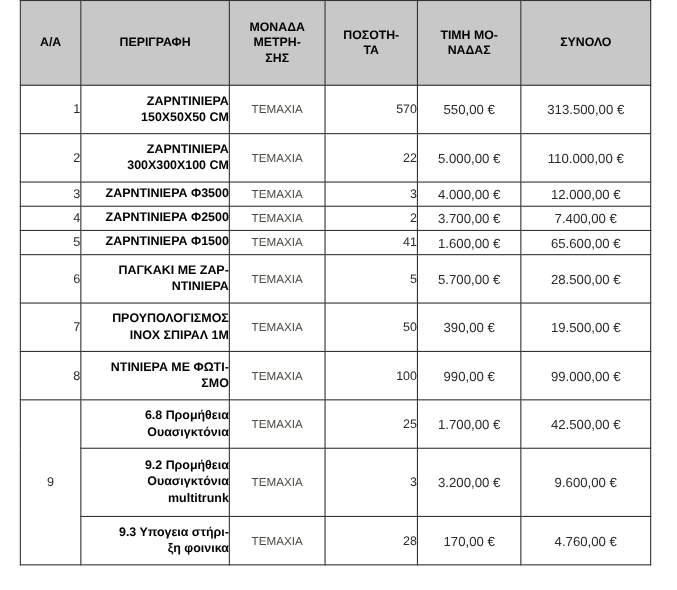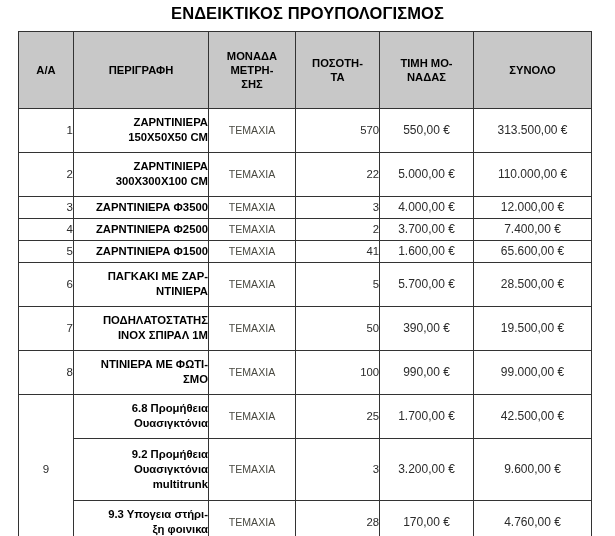--- a/index.html
+++ b/index.html
@@ -104,21 +104,20 @@
   }
   tbody tr.r-tall td { height: 44px; }
   tbody tr.r-short td { height: 22px; }
   tbody tr.r-xtall td { height: 62px; }
 </style>
 </head>
 <body>
 
 <div class="page">
 
-  <div class="doc-title">ΕΝΔΕΙΚΤΙΚΟΣ ΠΡΟΥΠΟΛΟΓΙΣΜΟΣ</div>
 
   <div class="table-wrap">
     <table class="budget">
       <colgroup>
         <col class="c-aa">
           <col class="c-desc">
           <col class="c-unit">
         <col class="c-qty">
           <col class="c-price">
           <col class="c-total">
@@ -190,21 +189,21 @@
           <tr class="r-tall">
             <td class="cell-aa">6</td>
             <td class="cell-desc"><span>ΠΑΓΚΑΚΙ ΜΕ ΖΑΡ-</span><br><span>ΝΤΙΝΙΕΡΑ</span></td>
             <td class="cell-unit">ΤΕΜΑΧΙΑ</td>
             <td class="cell-qty">5</td>
             <td class="cell-price">5.700,00 €</td>
             <td class="cell-total">28.500,00 €</td>
           </tr>
           <tr class="r-tall">
             <td class="cell-aa">7</td>
-            <td class="cell-desc"><span>ΠΟΔΗΛΑΤΟΣΤΑΤΗΣ</span><br><span>ΙΝΟΧ ΣΠΙΡΑΛ 1Μ</span></td>
+            <td class="cell-desc"><span>ΠΡΟΥΠΟΛΟΓΙΣΜΟΣ</span><br><span>ΙΝΟΧ ΣΠΙΡΑΛ 1Μ</span></td>
             <td class="cell-unit">ΤΕΜΑΧΙΑ</td>
             <td class="cell-qty">50</td>
             <td class="cell-price">390,00 €</td>
             <td class="cell-total">19.500,00 €</td>
           </tr>
           <tr class="r-tall">
             <td class="cell-aa">8</td>
             <td class="cell-desc"><span>ΝΤΙΝΙΕΡΑ ΜΕ ΦΩΤΙ-</span><br><span>ΣΜΟ</span></td>
             <td class="cell-unit">ΤΕΜΑΧΙΑ</td>
             <td class="cell-qty">100</td>

